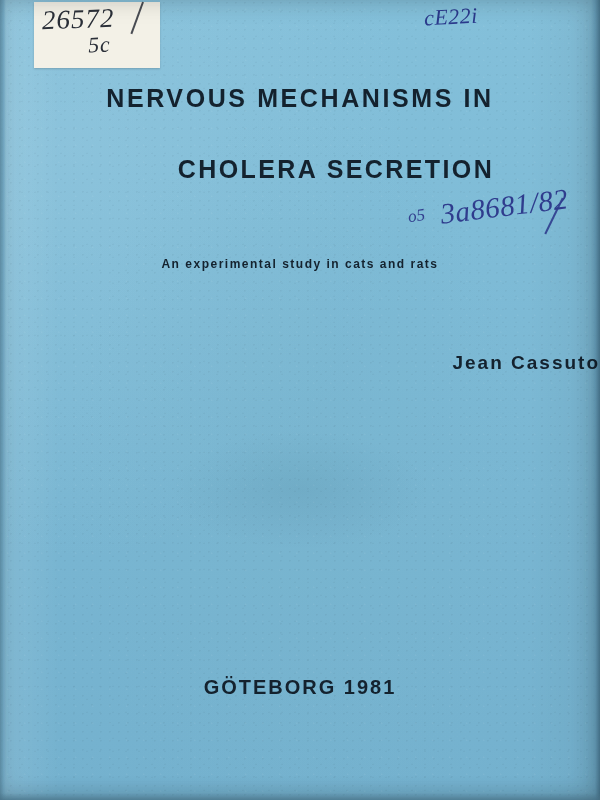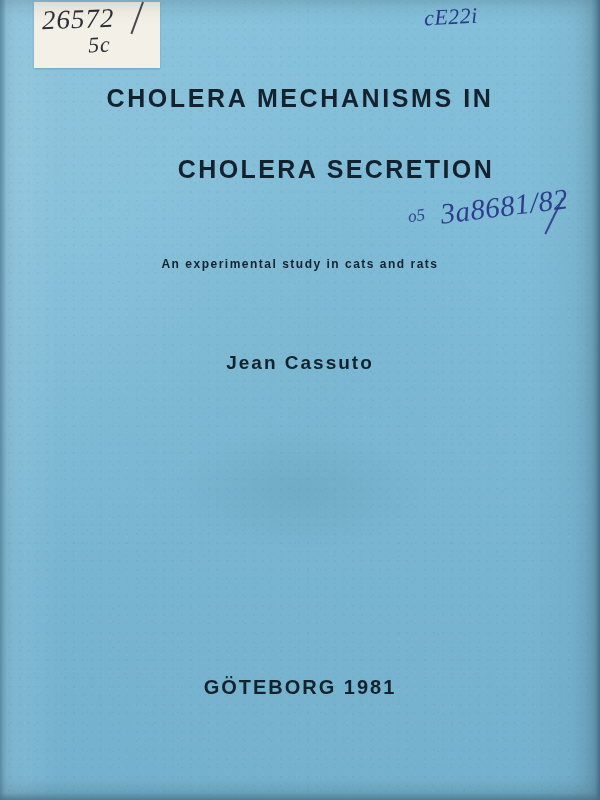--- a/index.html
+++ b/index.html
@@ -179,20 +179,21 @@
   .subtitle {
     top: 257px;
     font-size: 12px;
     letter-spacing: 1.5px;
     font-weight: bold;
   }
   .author {
     top: 352px;
     font-size: 19px;
     letter-spacing: 2.0px;
+    text-align: right;
   }
   .imprint {
     top: 676px;
     font-size: 20px;
     letter-spacing: 2.0px;
   }
   
   .showthrough {
     position: absolute;
     left: 170px;
@@ -219,20 +220,20 @@
     <span class="handnum l1">26572</span>
     <span class="slash"></span>
     <span class="handnum l2">5c</span>
   </div>
 
   <span class="ink ink-top-right">cE22i</span>
   <span class="ink ink-mid-small">o5</span>
   <span class="ink ink-mid-big">3a8681/82</span>
   <span class="ink-mid-slash"></span>
 
-  <div class="print title-line1">CHOLERA MECHANISMS IN</div>
+  <div class="print title-line1">NERVOUS MECHANISMS IN</div>
   <div class="print title-line2">CHOLERA SECRETION</div>
   <div class="print subtitle">An experimental study in cats and rats</div>
   <div class="print author">Jean Cassuto</div>
   <div class="print imprint">GÖTEBORG 1981</div>
 
   <div class="edge-shade"></div>
 </div>
 
 </body></html>

